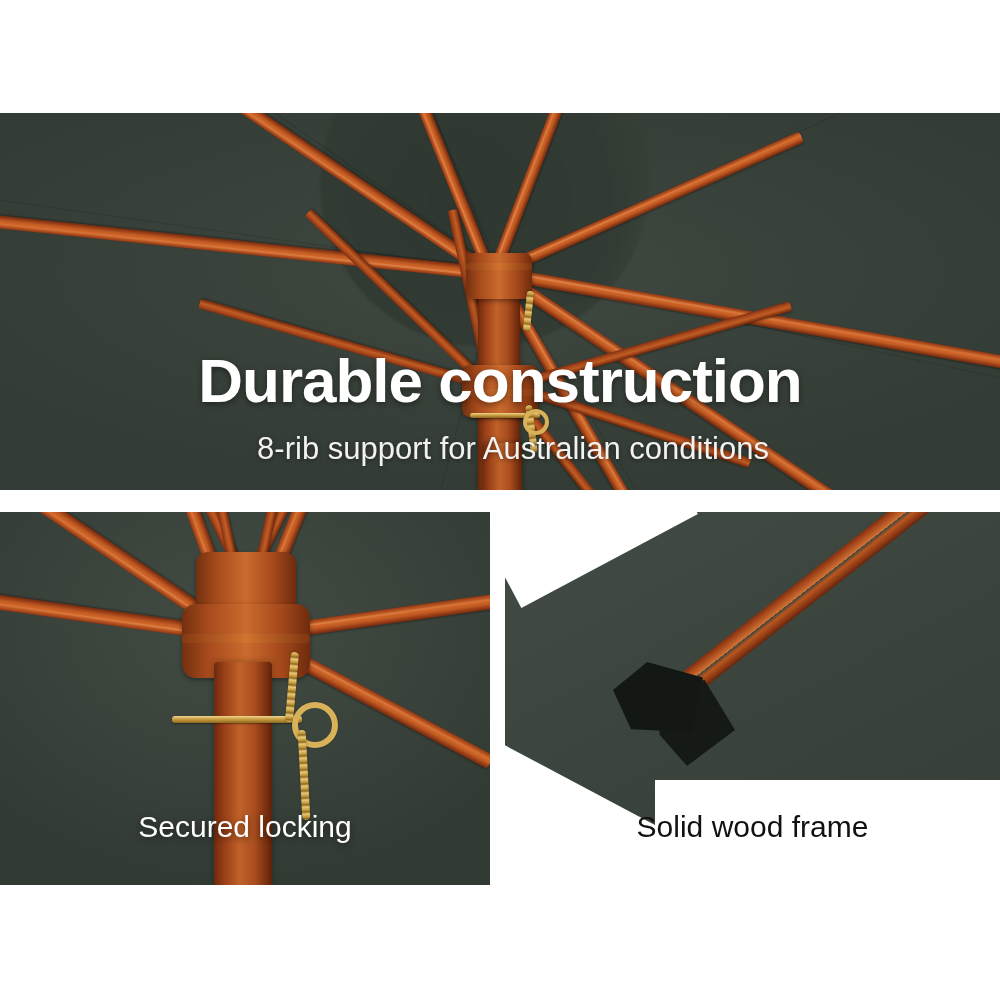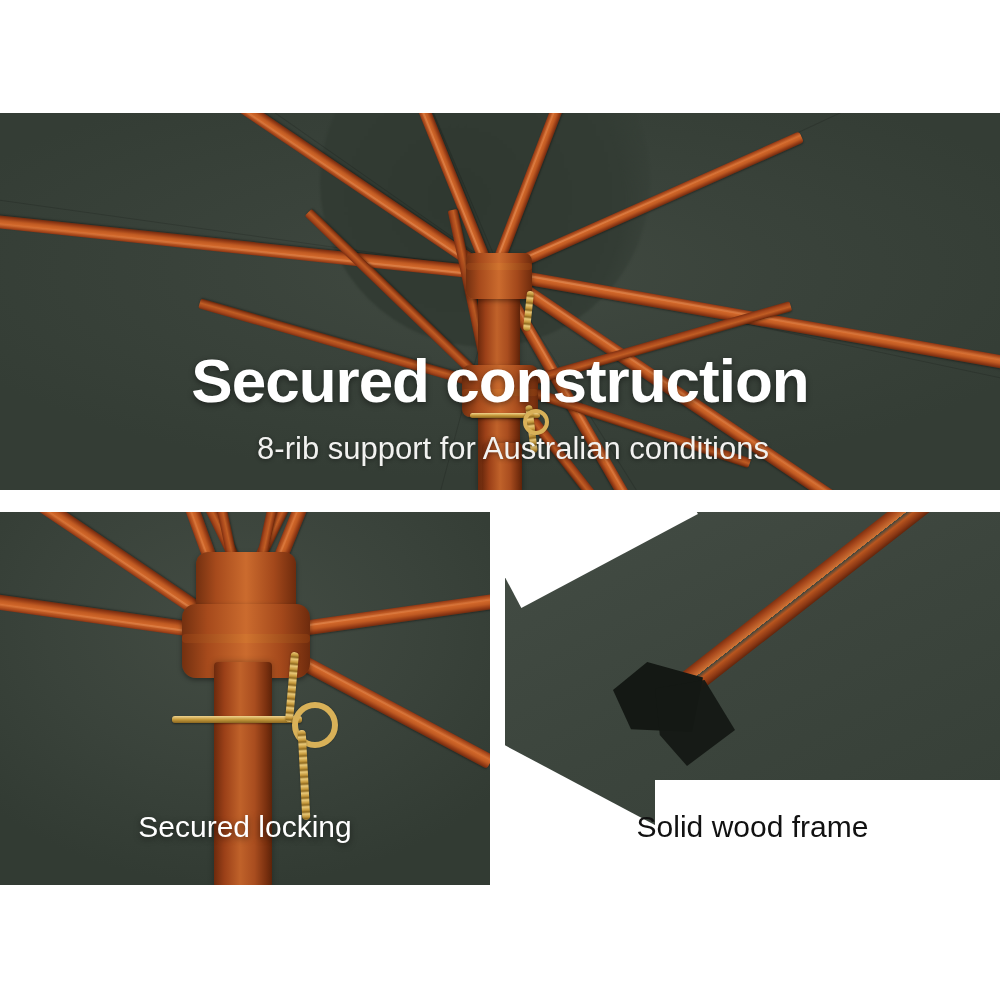--- a/index.html
+++ b/index.html
@@ -134,21 +134,21 @@
     <div class="hubring" style="left:466px;top:150px;width:66px;"></div>
 
     <div class="hub" style="left:462px;top:252px;width:76px;height:52px;"></div>
     <div class="hubring" style="left:462px;top:276px;width:76px;"></div>
 
     <div class="pin" style="left:470px;top:300px;width:70px;"></div>
     <div class="chain" style="left:525px;top:178px;height:40px;transform:rotate(6deg)"></div>
     <div class="chain" style="left:528px;top:292px;height:48px;transform:rotate(-7deg)"></div>
     <div class="ring" style="left:523px;top:296px;width:18px;height:18px;"></div>
 
-    <h1 class="headline" style="top:232px;margin:0;">Secured construction</h1>
+    <h1 class="headline" style="top:232px;margin:0;">Durable construction</h1>
     <p class="subhead" style="top:305px;margin:13px;">8-rib support for Australian conditions</p>
   </div>
 
   <div class="panel" id="frame">
     <div class="fabric"></div>
 
     <div class="whitecut" style="left:-40px;top:-10px;width:200px;height:120px;
         transform:rotate(-28deg);transform-origin:0 0;"></div>
     <div class="whitecut" style="left:-10px;top:228px;width:260px;height:200px;
         transform:rotate(28deg);transform-origin:0 0;"></div>

